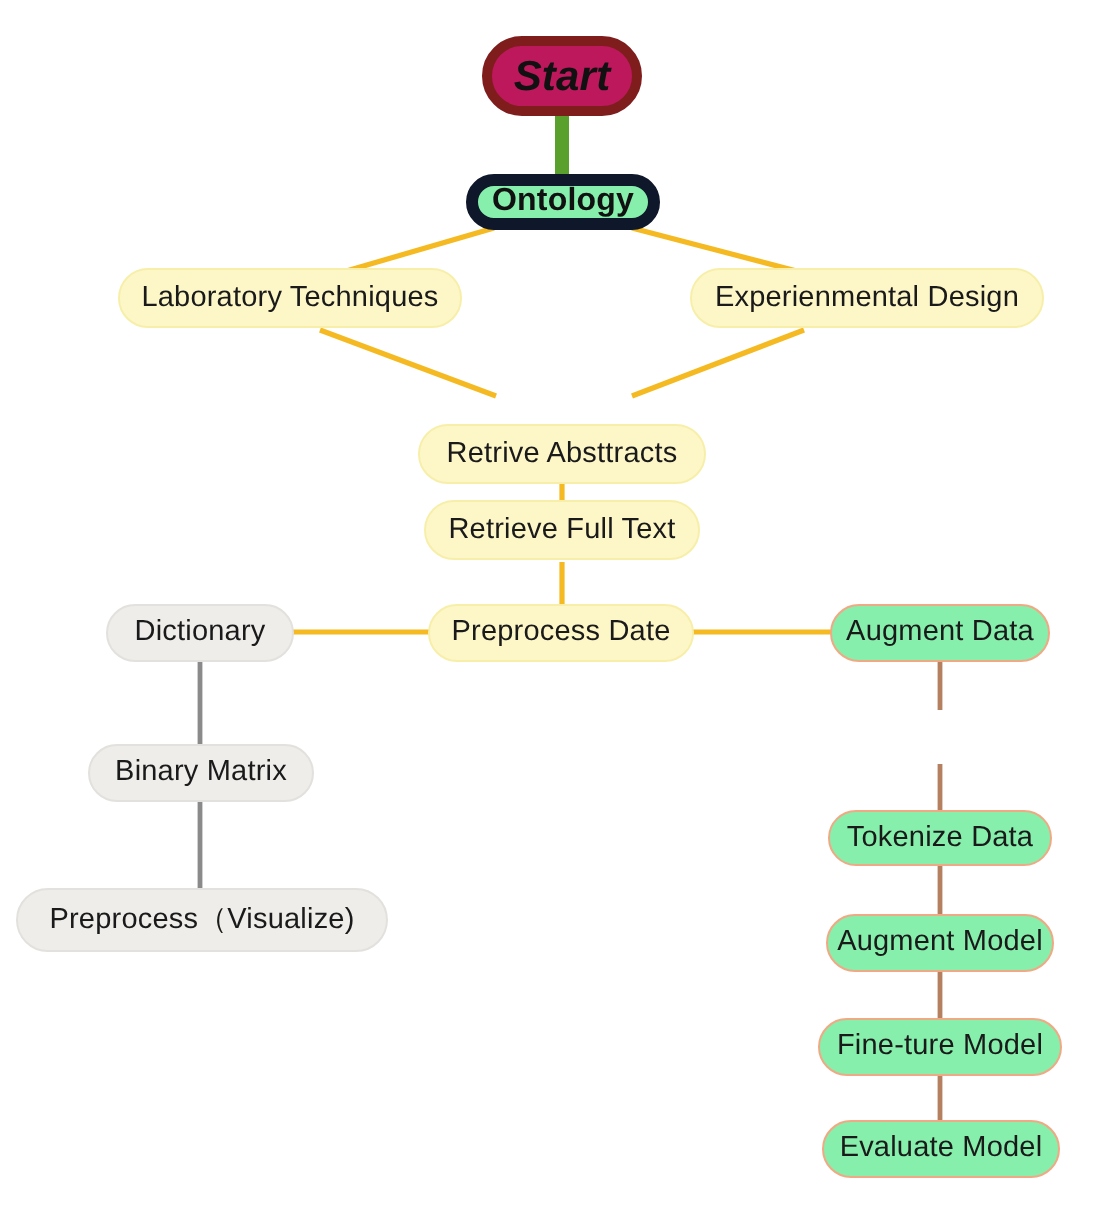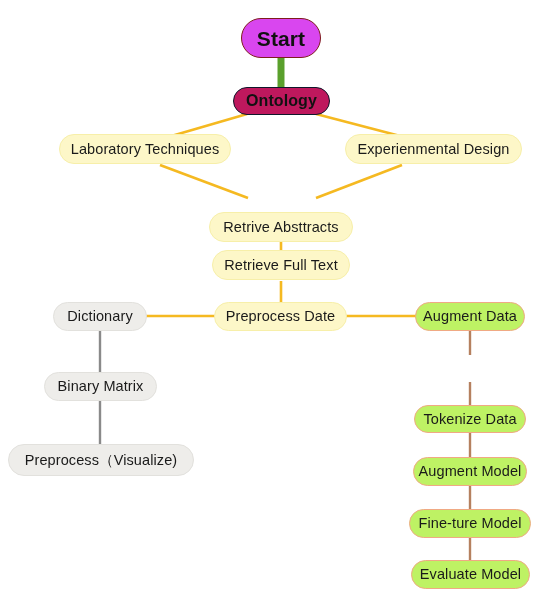--- a/index.html
+++ b/index.html
@@ -33,43 +33,44 @@
     border-radius: 999px;
     text-align: center;
     white-space: nowrap;
     color: #1a1a1a;
     font-size: 14.5px;
     letter-spacing: 0.1px;
     line-height: 1;
     z-index: 2;
   }
   .node.start {
-    background: #d946ef;
-    border: 1px solid #7f1d1d;
+    background: #be185d;
+    border: 5px solid #7f1d1d;
     font-size: 21px;
     font-weight: bold;
     color: #111111;
+    font-style: italic;
   }
   .node.ontology {
-    background: #be185d;
-    border: 1px solid #0f172a;
+    background: #86efac;
+    border: 6px solid #0f172a;
     font-size: 16px;
     font-weight: bold;
     color: #111111;
   }
   .node.yellow {
     background: #fdf7c8;
     border: 1px solid #f7efa9;
   }
   .node.grey {
     background: #eeedea;
     border: 1px solid #e2e1dd;
   }
   .node.salmon {
-    background: #bef264;
+    background: #86efac;
     border: 1px solid #f0a984;
   }
 </style>
 </head>
 <body>
 
 <div id="canvas">
 
   <svg id="edges" viewBox="0 0 555 603" xmlns="http://www.w3.org/2000/svg">
 

